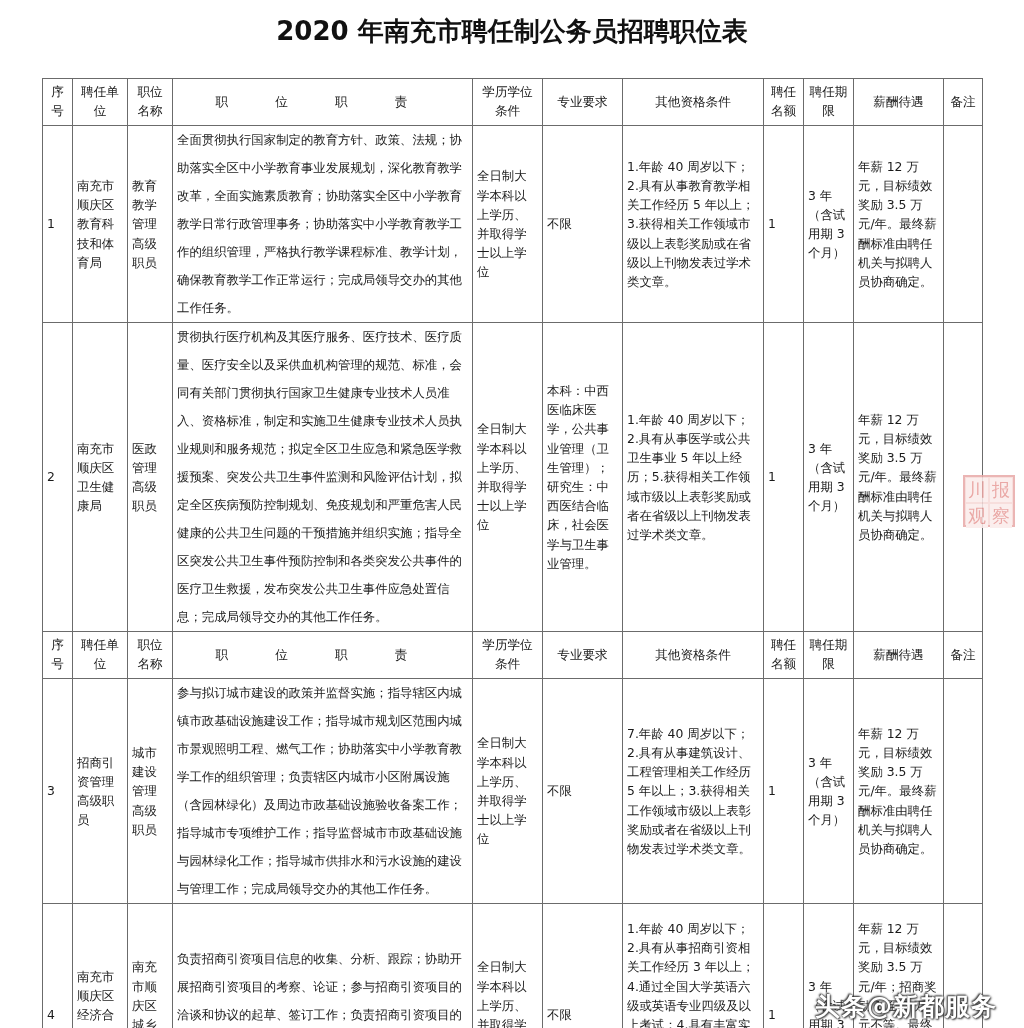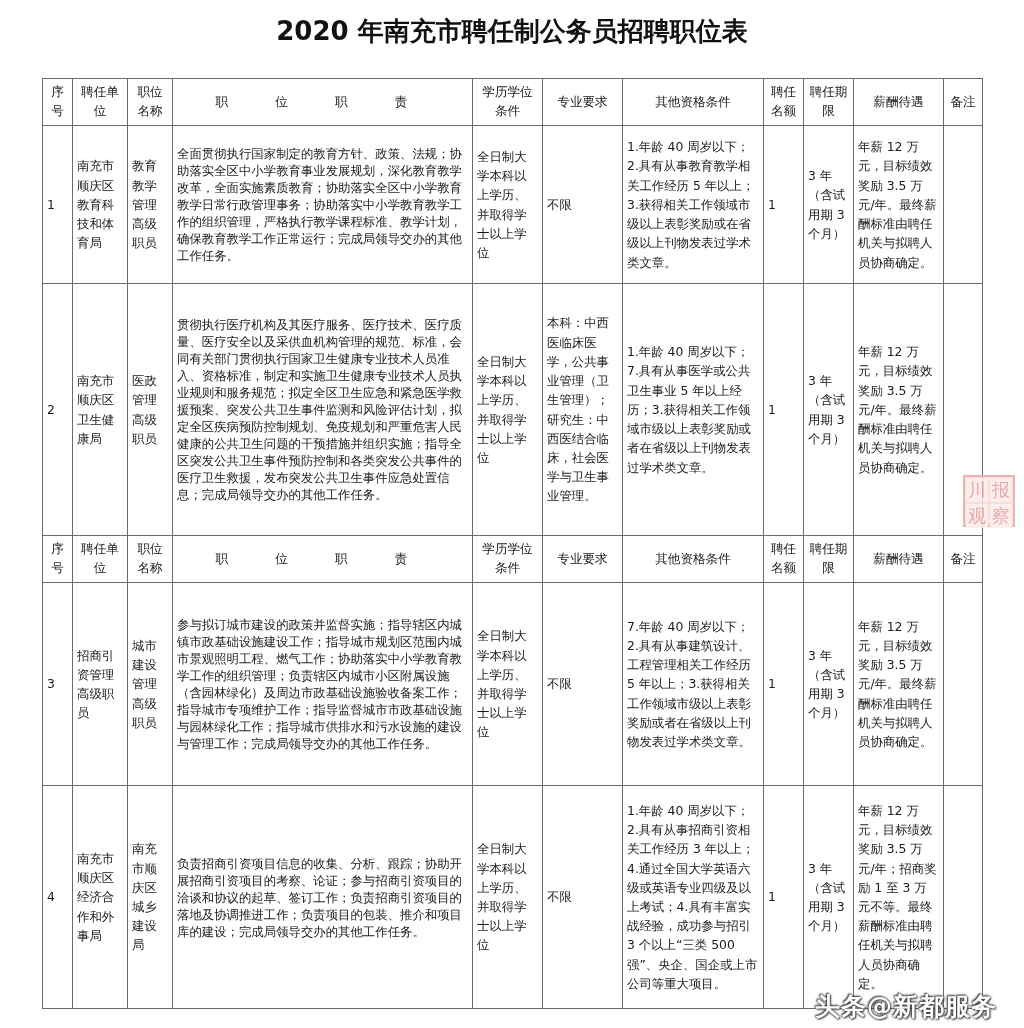--- a/index.html
+++ b/index.html
@@ -23,21 +23,21 @@
       border: 1.3px solid #6b6b6b;
       vertical-align: middle;
       padding: 0 4px;
       overflow: hidden;
       word-break: break-all;
     }
     th { font-weight: normal; text-align: center; font-size: 12.6px; line-height: 19px; }
     .hdr { height: 47px; font-family: Liberation Serif, serif; }
     td.c { text-align: left; }
     td.l { text-align: left; }
-    td.duty { padding: 0 6px; line-height: 17px; }
+    td.duty { padding: 0 6px; line-height: 28px; }
     .spaced { letter-spacing: 22px; }
     .row1 { height: 158px; }
     .row2 { height: 252px; }
     .row3 { height: 203px; }
     .row4 { height: 223px; }
     .stamp {
       position: absolute; left: 963px; top: 475px; width: 52px; height: 52px;
       border: 2px solid #e8a9a7; background: #f6d9d7; opacity: 0.85;
       display: grid; grid-template-columns: 1fr 1fr; grid-template-rows: 1fr 1fr;
       color: #ffffff; font-size: 18px; font-family: "DejaVu Serif", serif;
@@ -101,21 +101,21 @@
     <td class="c"></td>
   </tr>
 
   <tr class="row2">
     <td class="c">2</td>
     <td class="c">南充市顺庆区卫生健康局</td>
     <td class="c">医政管理高级职员</td>
     <td class="l duty">贯彻执行医疗机构及其医疗服务、医疗技术、医疗质量、医疗安全以及采供血机构管理的规范、标准，会同有关部门贯彻执行国家卫生健康专业技术人员准入、资格标准，制定和实施卫生健康专业技术人员执业规则和服务规范；拟定全区卫生应急和紧急医学救援预案、突发公共卫生事件监测和风险评估计划，拟定全区疾病预防控制规划、免疫规划和严重危害人民健康的公共卫生问题的干预措施并组织实施；指导全区突发公共卫生事件预防控制和各类突发公共事件的医疗卫生救援，发布突发公共卫生事件应急处置信息；完成局领导交办的其他工作任务。</td>
     <td class="l">全日制大学本科以上学历、并取得学士以上学位</td>
     <td class="l">本科：中西医临床医学，公共事业管理（卫生管理）；研究生：中西医结合临床，社会医学与卫生事业管理。</td>
-    <td class="l">1.年龄 40 周岁以下；7.具有从事医学或公共卫生事业 5 年以上经历；3.获得相关工作领域市级以上表彰奖励或者在省级以上刊物发表过学术类文章。</td>
+    <td class="l">1.年龄 40 周岁以下；2.具有从事医学或公共卫生事业 5 年以上经历；5.获得相关工作领域市级以上表彰奖励或者在省级以上刊物发表过学术类文章。</td>
     <td class="c">1</td>
     <td class="l">3 年（含试用期 3 个月）</td>
     <td class="l">年薪 12 万元，目标绩效奖励 3.5 万元/年。最终薪酬标准由聘任机关与拟聘人员协商确定。</td>
     <td class="c"></td>
   </tr>
 
   <tr class="hdr">
     <th>序号</th>
     <th>聘任单位</th>
     <th>职位名称</th>

